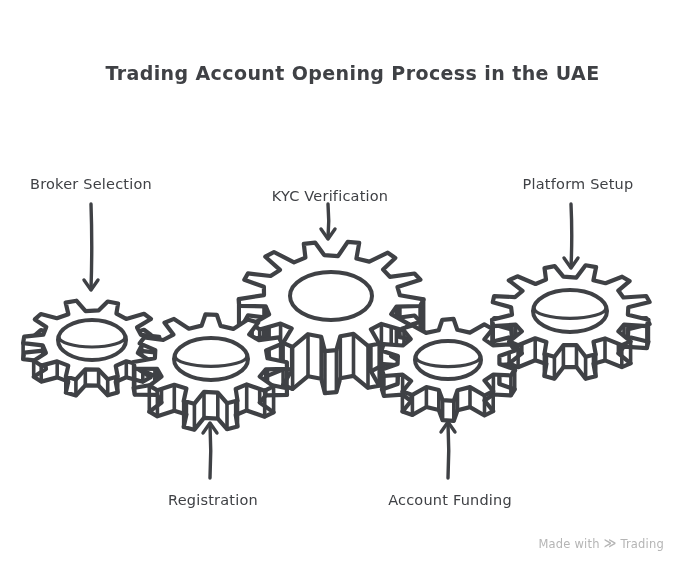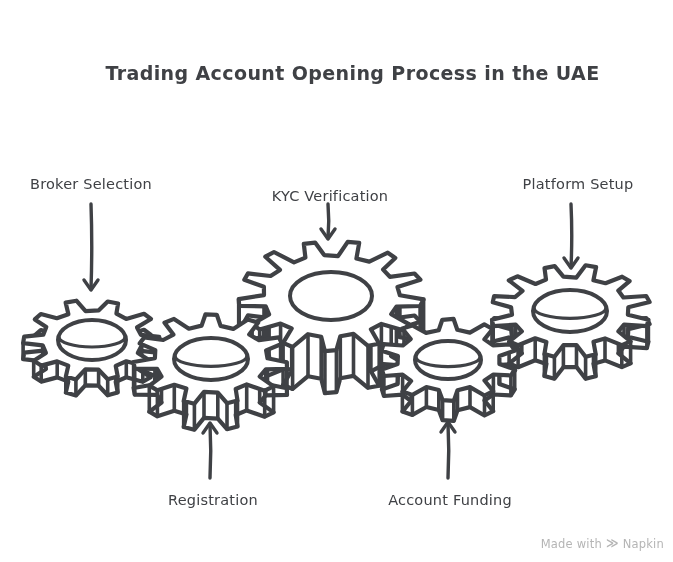--- a/index.html
+++ b/index.html
@@ -96,16 +96,16 @@
 
   <div class="label broker">Broker Selection</div>
   <div class="label kyc">KYC Verification</div>
   <div class="label platform">Platform Setup</div>
   <div class="label registration">Registration</div>
   <div class="label funding">Account Funding</div>
 
   <div class="watermark">
     <span>Made with</span>
     <span class="wm-logo">≫</span>
-    <span>Napkin</span>
+    <span>Trading</span>
   </div>
 
 </div>
 
 </body></html>

